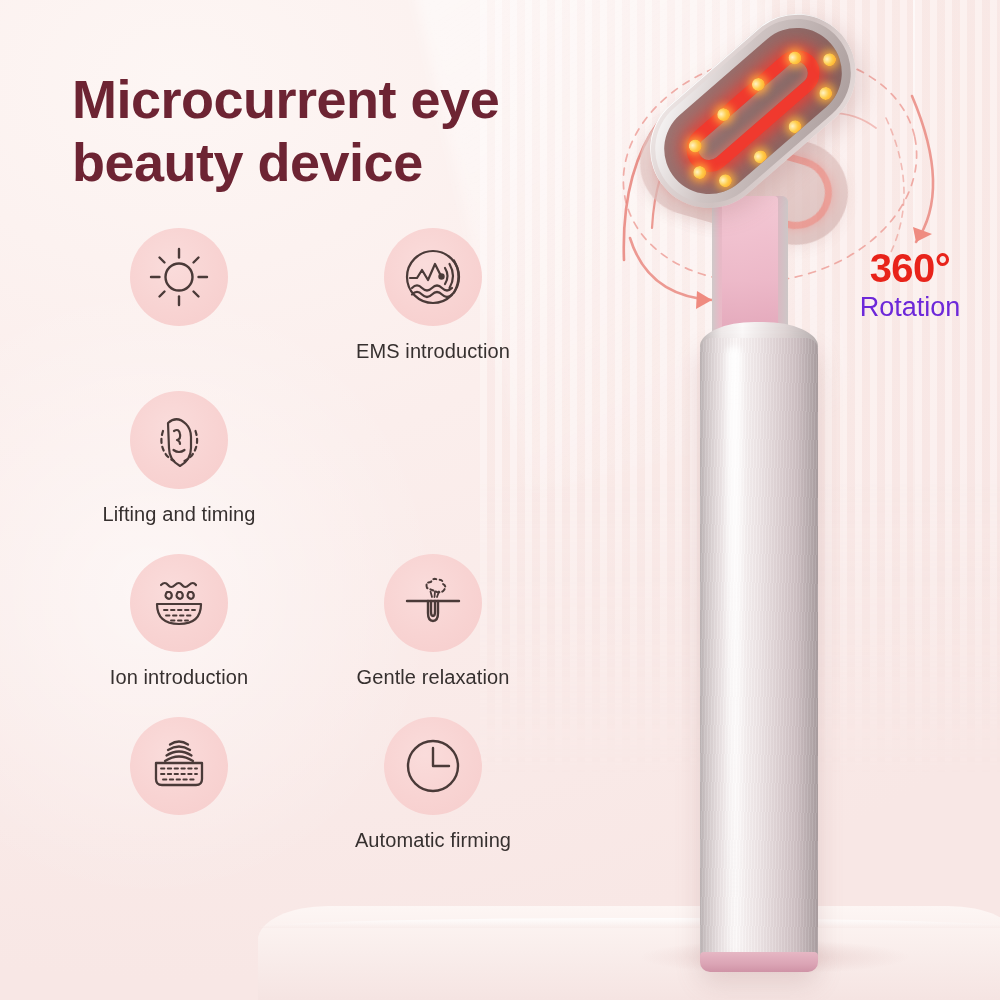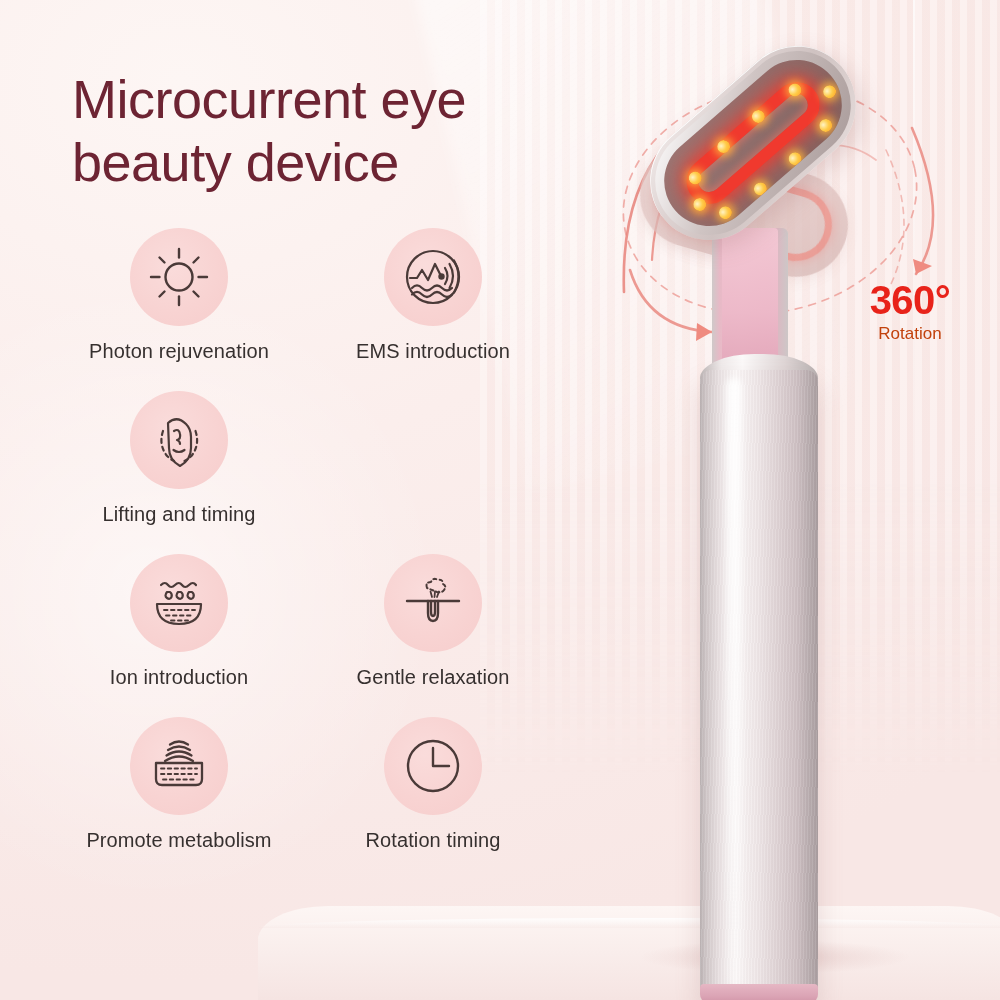--- a/index.html
+++ b/index.html
@@ -59,21 +59,21 @@
   }
   .floor-shadow{
     position:absolute; left:640px; bottom:26px; width:270px; height:34px;
     background:radial-gradient(closest-side, rgba(199,150,148,.30), rgba(199,150,148,0));
   }
 
   
   .title{
     position:absolute; left:72px; top:68px;
     width:560px;
-    font-size:54px; line-height:1.16; font-weight:normal;
+    font-size:54px; line-height:1.16; font-weight:bold;
     letter-spacing:-0.5px;
     color:#6d2433;
     white-space:pre-line;
   }
 
   
   .features{
     position:absolute; left:52px; top:228px;
     width:520px;
   }
@@ -86,21 +86,21 @@
     position:relative;
   }
   .fdisc svg{ display:block; }
   .flabel{
     margin-top:14px;
     font-size:20px; color:#36302f; letter-spacing:.1px;
     text-align:center; white-space:nowrap;
   }
 
   
-  .device{ position:absolute; left:600px; top:0; width:400px; height:752px;margin-top:32px; }
+  .device{ position:absolute; left:600px; top:0; width:400px; height:752px; }
 
   
   .rot-svg{ position:absolute; left:0; top:0; width:400px; height:360px; overflow:visible; }
 
   
   .head-ghost{
     position:absolute; left:38px; top:126px;
     width:212px; height:104px; border-radius:52px;
     background:linear-gradient(150deg,#e9cfcc 0%, #dcbdba 60%, #d3b2af 100%);
     transform:rotate(16deg);
@@ -199,21 +199,21 @@
     background:linear-gradient(180deg,#e6b7c4 0%, #dba4b5 60%, #cf93a6 100%);
     border-radius:4px 4px 10px 10px;
   }
 
   
   .rot-caption{ position:absolute; left:240px; top:248px; text-align:center; width:140px;}
   .rot-360{
     font-size:40px; font-weight:bold; color:#e8231a; line-height:1;
     letter-spacing:-0.5px;
   }
-  .rot-word{ font-size:17px; color:#c2410c; margin-top:4px; }
+  .rot-word{ font-size:27px; color:#6d28d9; margin-top:4px; }
 </style>
 </head>
 <body>
 
 <div id="stage">
 
   <div class="bg-base"></div>
   <div class="bg-stripes"></div>
   <div class="bg-diag"></div>
   <div class="bg-glowL"></div>
@@ -238,21 +238,20 @@
               <line x1="31" y1="50.5" x2="31" y2="59"></line>
               <line x1="3" y1="31" x2="11.5" y2="31"></line>
               <line x1="50.5" y1="31" x2="59" y2="31"></line>
               <line x1="11.5" y1="11.5" x2="16.5" y2="16.5"></line>
               <line x1="45.5" y1="45.5" x2="50.5" y2="50.5"></line>
               <line x1="50.5" y1="11.5" x2="45.5" y2="16.5"></line>
               <line x1="16.5" y1="45.5" x2="11.5" y2="50.5"></line>
             </g>
           </svg>
         </div>
-        <div class="flabel">Photon rejuvenation</div>
       </div>
 
       <div class="fcell">
         <div class="fdisc">
           <svg width="62" height="62" viewBox="0 0 62 62">
             <g fill="none" stroke="#4a3a38" stroke-width="2.2" stroke-linecap="round" stroke-linejoin="round">
               <circle cx="31" cy="31" r="26"></circle>
               <path d="M8 32 L15 32 L20 24 L26 34 L33 18 L39 30"></path>
               <circle cx="39.5" cy="30.5" r="3.2" fill="#4a3a38" stroke="none"></circle>
               <path d="M43 22 q5 8 0 16"></path>
@@ -339,33 +338,32 @@
               <path d="M17 26 q14 -9 28 0"></path>
               <path d="M8 28 h46 v16 q0 6 -6 6 H14 q-6 0 -6 -6 z"></path>
               <g stroke-width="1.9" stroke-dasharray="3.4 3.4">
                 <line x1="13" y1="33.5" x2="49" y2="33.5"></line>
                 <line x1="13" y1="39" x2="49" y2="39"></line>
                 <line x1="15" y1="44.5" x2="47" y2="44.5"></line>
               </g>
             </g>
           </svg>
         </div>
-        <div class="flabel">Promote metabolism</div>
       </div>
 
       <div class="fcell">
         <div class="fdisc">
           <svg width="62" height="62" viewBox="0 0 62 62">
             <g fill="none" stroke="#4a3a38" stroke-width="2.4" stroke-linecap="round" stroke-linejoin="round">
               <circle cx="31" cy="31" r="25"></circle>
               <path d="M31 13 V31 H47"></path>
             </g>
           </svg>
         </div>
-        <div class="flabel">Rotation timing</div>
+        <div class="flabel">Automatic firming</div>
       </div>
     </div>
 
   </div>
 
   <div class="device">
 
     <svg class="rot-svg" viewBox="0 0 400 360">
       <g fill="none" stroke="#e8837a" stroke-linecap="round">
 

